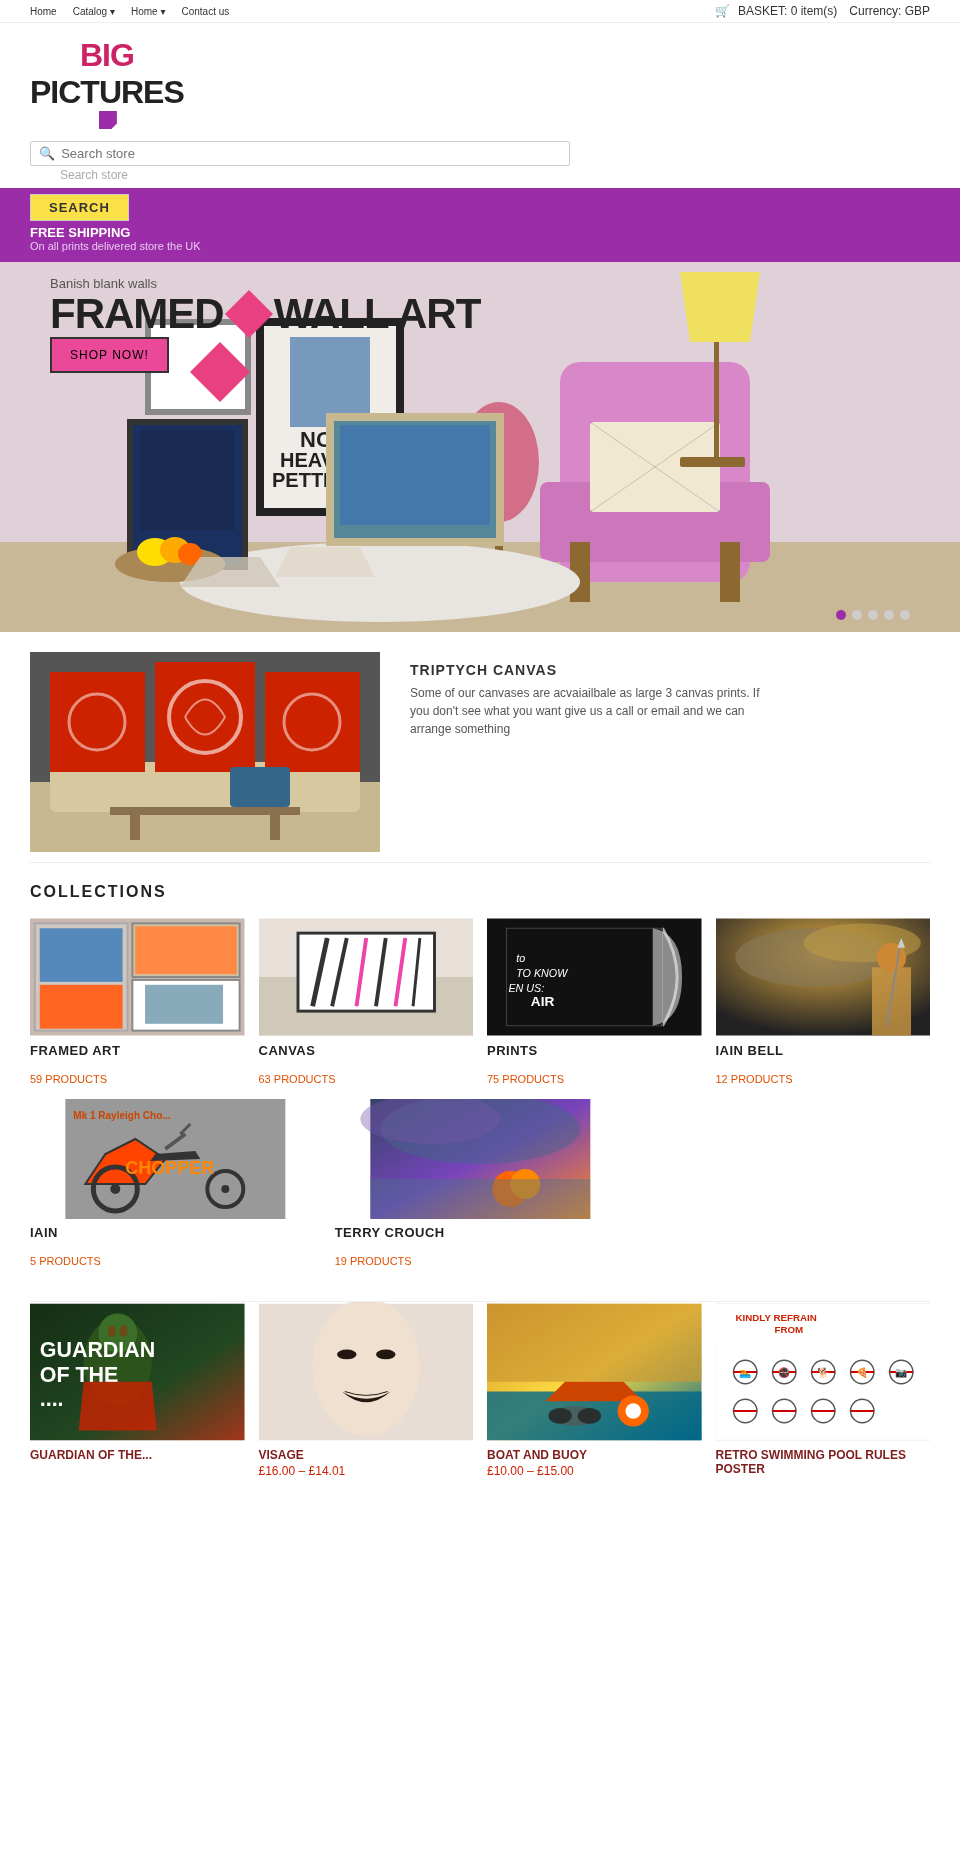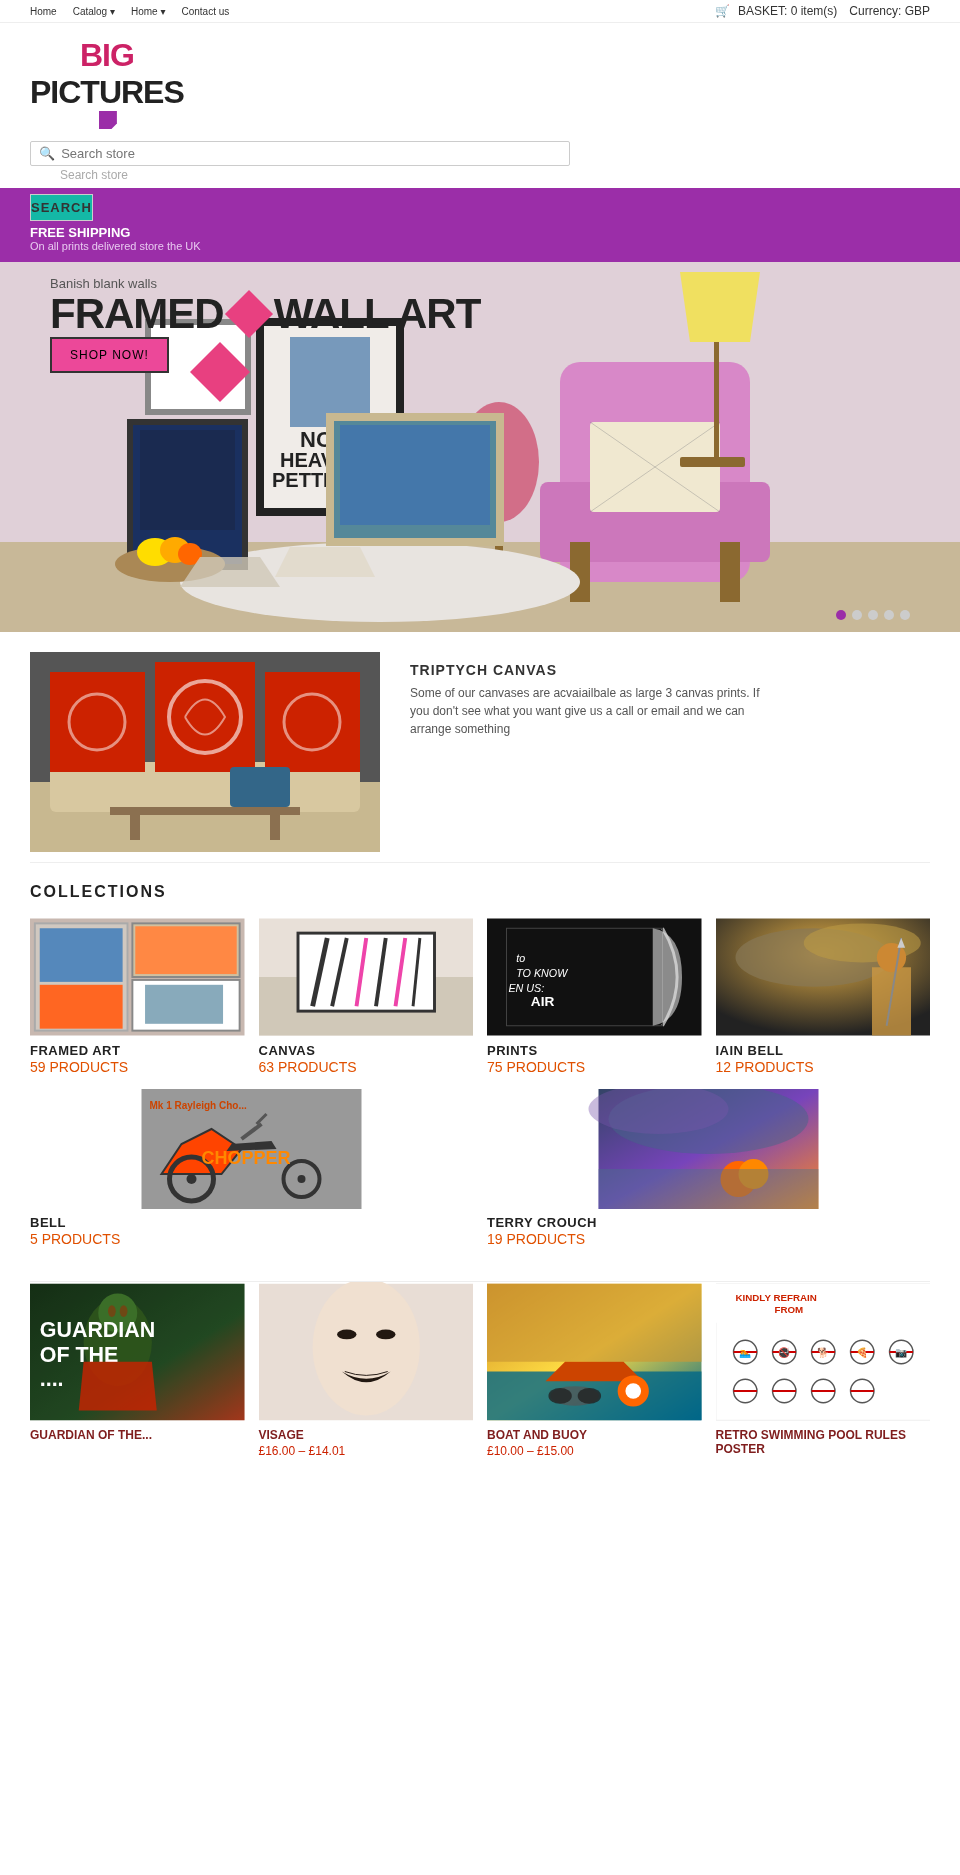--- a/index.html
+++ b/index.html
@@ -69,24 +69,24 @@
       color: #333;
     }
     .search-placeholder { color: #aaa; font-size: 12px; padding-left: 30px; margin-top: 2px; }
 
     
     .search-button-bar {
       background: #9b2ea8;
       padding: 6px 30px 10px;
     }
     .search-button-bar button {
-      background: #14b8a6;
+      background: #fde047;
       color: #333;
       border: 1px solid #ccc;
-      padding: 5px 0;
+      padding: 5px 18px;
       font-size: 13px;
       font-weight: bold;
       cursor: pointer;
       letter-spacing: 1px;
     }
     .free-shipping {
       color: #fff;
       font-size: 13px;
       font-weight: bold;
       margin-top: 4px;
@@ -140,21 +140,21 @@
       gap: 14px;
     }
     .collection-item { cursor: pointer; }
     .collection-thumb {
       width: 100%;
       height: 120px;
       overflow: hidden;
       margin-bottom: 6px;
     }
     .collection-label { font-size: 13px; font-weight: bold; color: #222; letter-spacing: 0.5px; }
-    .collection-count { font-size: 14px; color: #e05000; margin-top: 1px; }
+    .collection-count { font-size: 11px; color: #e05000; margin-top: 15px; }
 
     
     .bottom-items {
       padding: 0 30px 30px;
       display: grid;
       grid-template-columns: repeat(4, 1fr);
       gap: 14px;
     }
     .product-thumb-block { cursor: pointer; }
     .product-thumb {
@@ -421,21 +421,21 @@
 
           <line x1="190" y1="20" x2="175" y2="110" stroke="#888" stroke-width="2"></line>
           <polygon points="190,20 194,30 186,30" fill="#ccc"></polygon>
         </svg>
       </div>
       <div class="collection-label">IAIN BELL</div>
       <div class="collection-count">12 PRODUCTS</div>
     </div>
   </div>
 
-  <div style="display:grid;grid-template-columns:repeat(2,1fr);gap:14px;margin-top:14px;">
+  <div style="display:grid;grid-template-columns:repeat(3,1fr);gap:14px;margin-top:14px;">
 
     <div class="collection-item">
       <div class="collection-thumb">
         <svg width="100%" height="120" viewBox="0 0 220 120" xmlns="http://www.w3.org/2000/svg">
           <rect width="220" height="120" fill="#999"></rect>
 
           <text x="8" y="20" fill="#cc4400" font-size="10" font-weight="bold">Mk 1 Rayleigh Cho...</text>
 
           <path d="M20,85 L80,85 L100,60 L70,40 L40,55 Z" fill="#ff4400" stroke="#333" stroke-width="2"></path>
 
@@ -445,21 +445,21 @@
           <circle cx="160" cy="90" r="4" fill="#333"></circle>
 
           <text x="60" y="75" fill="#ff8800" font-size="18" font-weight="900">CHOPPER</text>
 
           <path d="M90,55 L130,52 L135,60 L85,62 Z" fill="#333"></path>
 
           <line x1="100" y1="50" x2="120" y2="35" stroke="#555" stroke-width="4"></line>
           <line x1="115" y1="35" x2="125" y2="25" stroke="#555" stroke-width="3"></line>
         </svg>
       </div>
-      <div class="collection-label">BELL</div>
+      <div class="collection-label">IAIN</div>
       <div class="collection-count">5 PRODUCTS</div>
     </div>
 
     <div class="collection-item">
       <div class="collection-thumb">
         <svg width="100%" height="120" viewBox="0 0 220 120" xmlns="http://www.w3.org/2000/svg">
           <defs>
             <linearGradient id="terryGrad" x1="0%" y1="0%" x2="100%" y2="100%">
               <stop offset="0%" stop-color="#334466"></stop>
               <stop offset="50%" stop-color="#7744bb"></stop>

